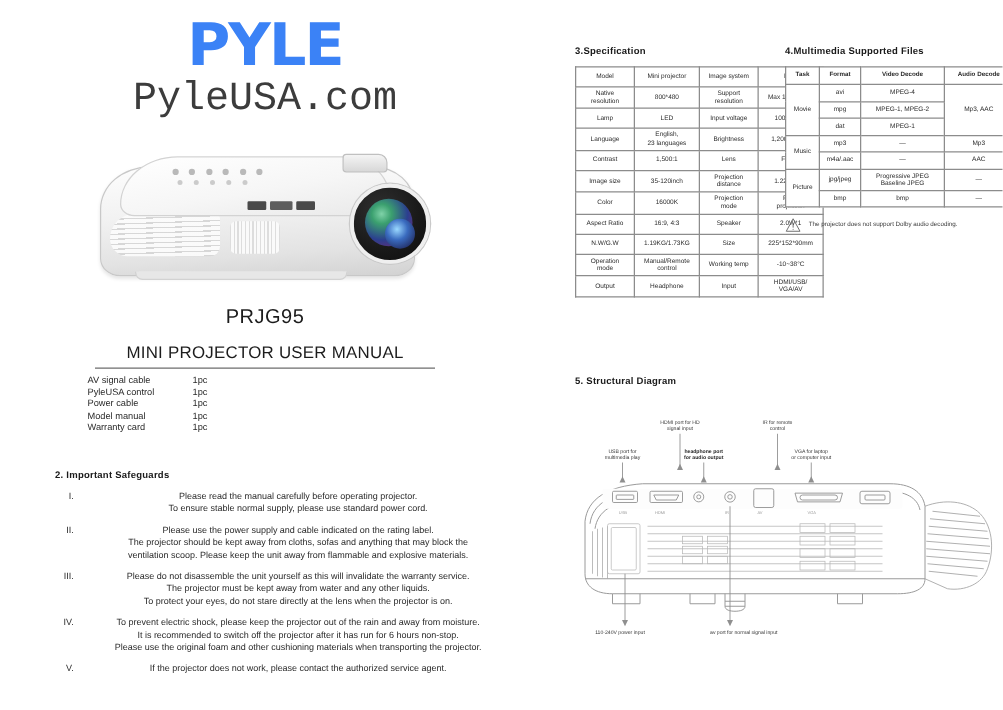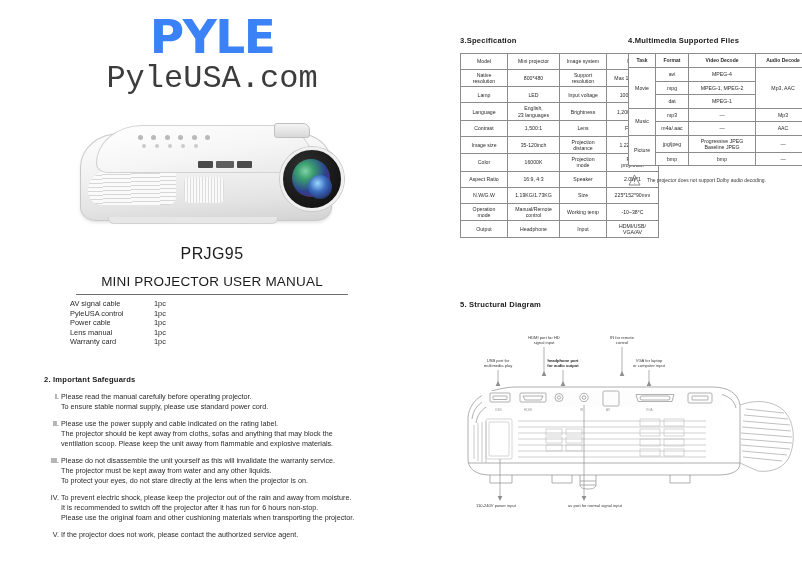--- a/index.html
+++ b/index.html
@@ -255,21 +255,21 @@
   }
   .sg-num {
     width: 15px;
     flex: none;
     font-size: 7.2px;
     line-height: 10px;
     text-align: right;
     padding-right: 2px;
     color: #2a2a2a;
   }
-  .sg-lines { flex: 1; }
+  .sg-lines { flex: 1; text-align: center; }
   .sg-lines p {
     margin: 0;
     font-size: 7.2px;
     line-height: 10px;
     color: #2a2a2a;
     white-space: nowrap;
   }
 
   
   .spec-sec {
@@ -421,21 +421,21 @@
         </li>
         <li>
           <span class="acc-name">PyleUSA control</span>
           <span class="acc-qty">1pc</span>
         </li>
         <li>
           <span class="acc-name">Power cable</span>
           <span class="acc-qty">1pc</span>
         </li>
         <li>
-          <span class="acc-name">Lens manual</span>
+          <span class="acc-name">Model manual</span>
           <span class="acc-qty">1pc</span>
         </li>
         <li>
           <span class="acc-name">Warranty  card</span>
           <span class="acc-qty">1pc</span>
         </li>
       </ul>
   </div>
 
   <div class="safeguards">

